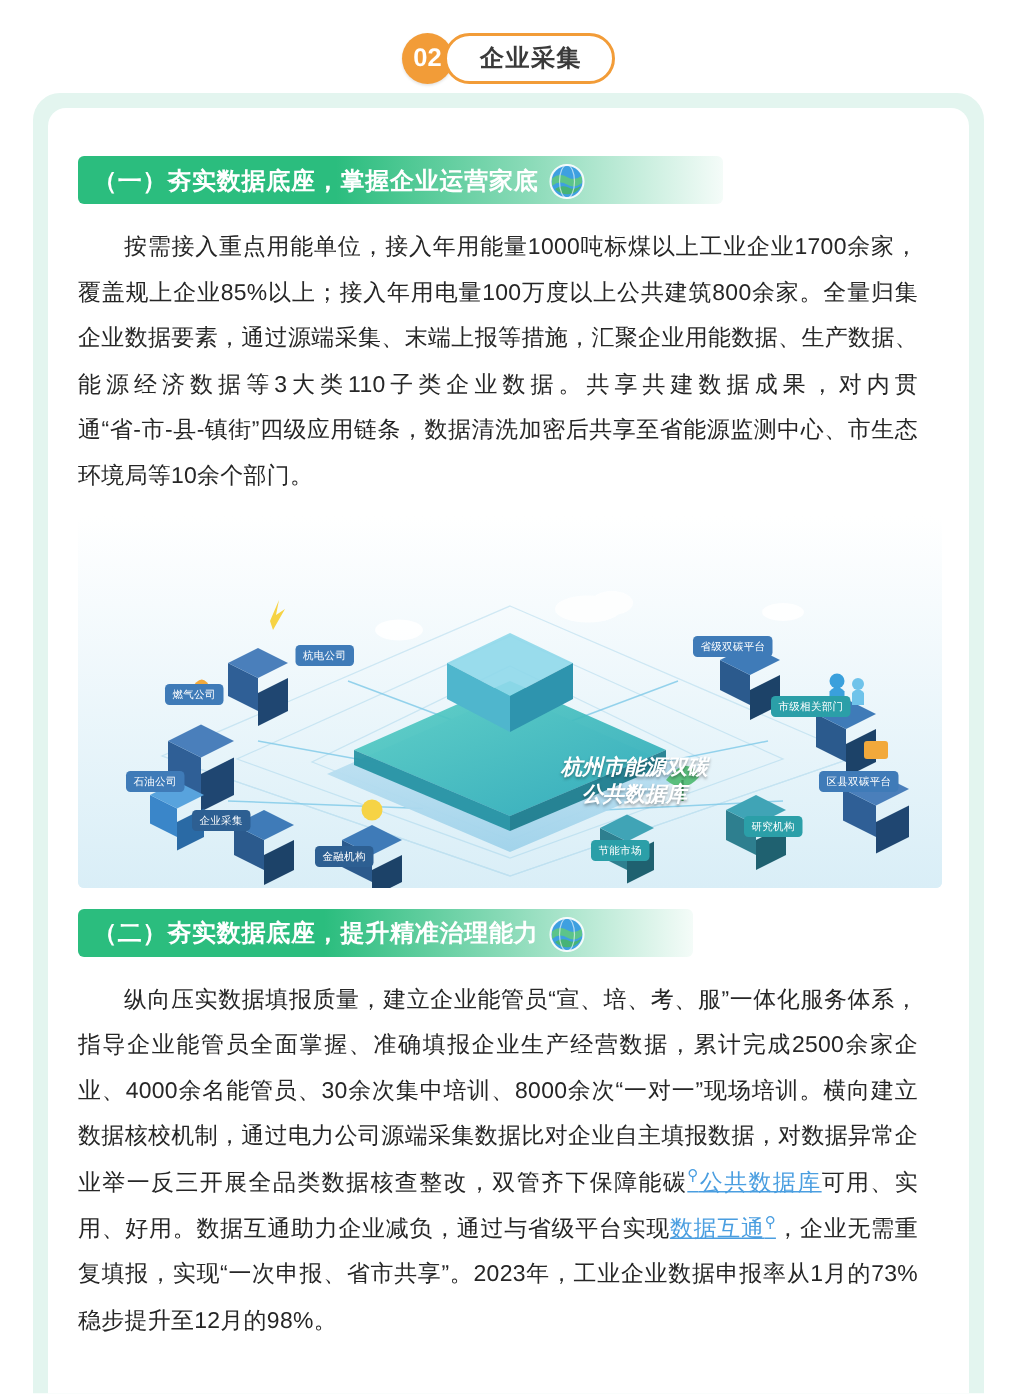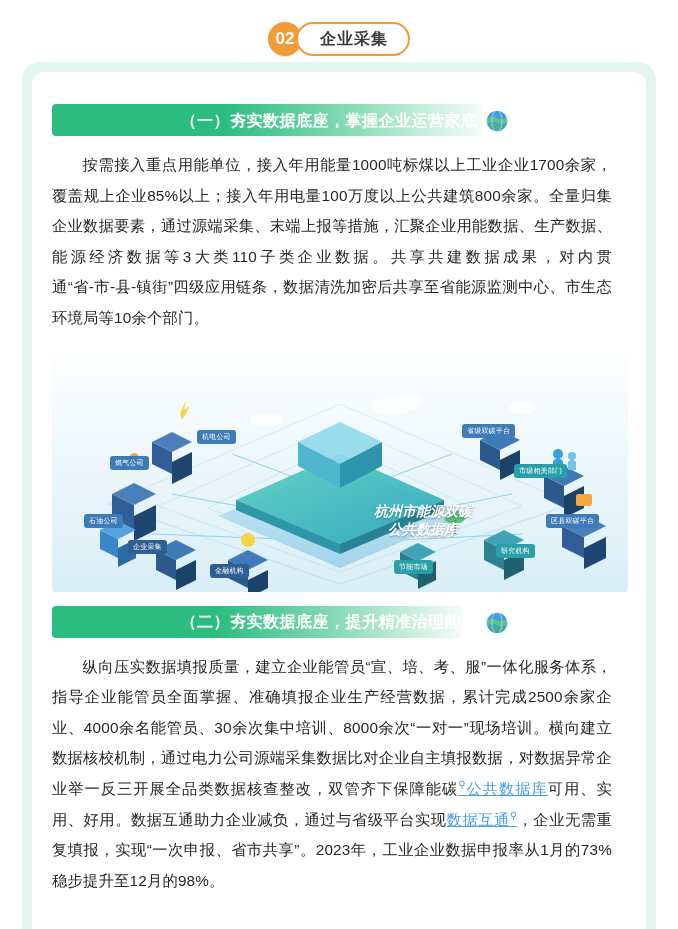--- a/index.html
+++ b/index.html
@@ -72,21 +72,20 @@
     width: 576px;
   }
 
   
   .subtitle {
     position: relative;
     height: 34px;
     margin-bottom: 12px;
     display: flex;
     align-items: center;
-    justify-content: center;
   }
   .subtitle-bar {
     position: absolute;
     left: 0; top: 0;
     height: 32px;
     border-radius: 4px;
     background: linear-gradient(to right, #2bbd7e 0%, #2bbd7e 40%, rgba(43,189,126,0.55) 70%, rgba(43,189,126,0.05) 100%);
   }
   .subtitle-text {
     position: relative;

